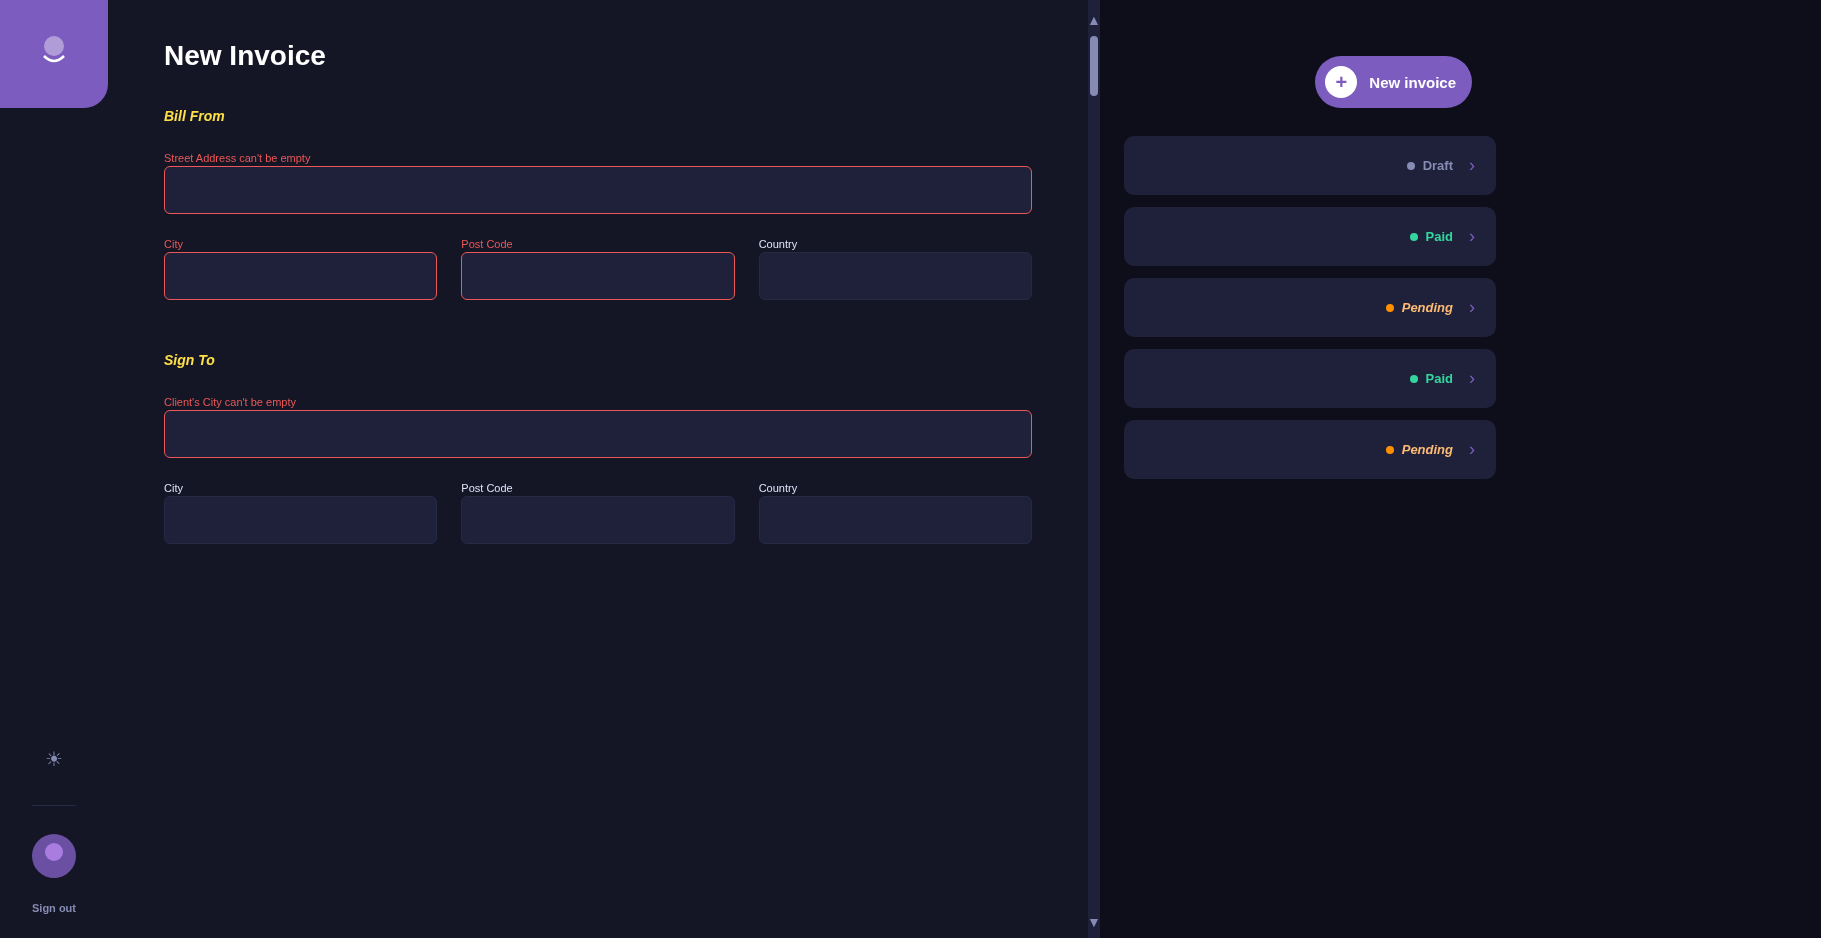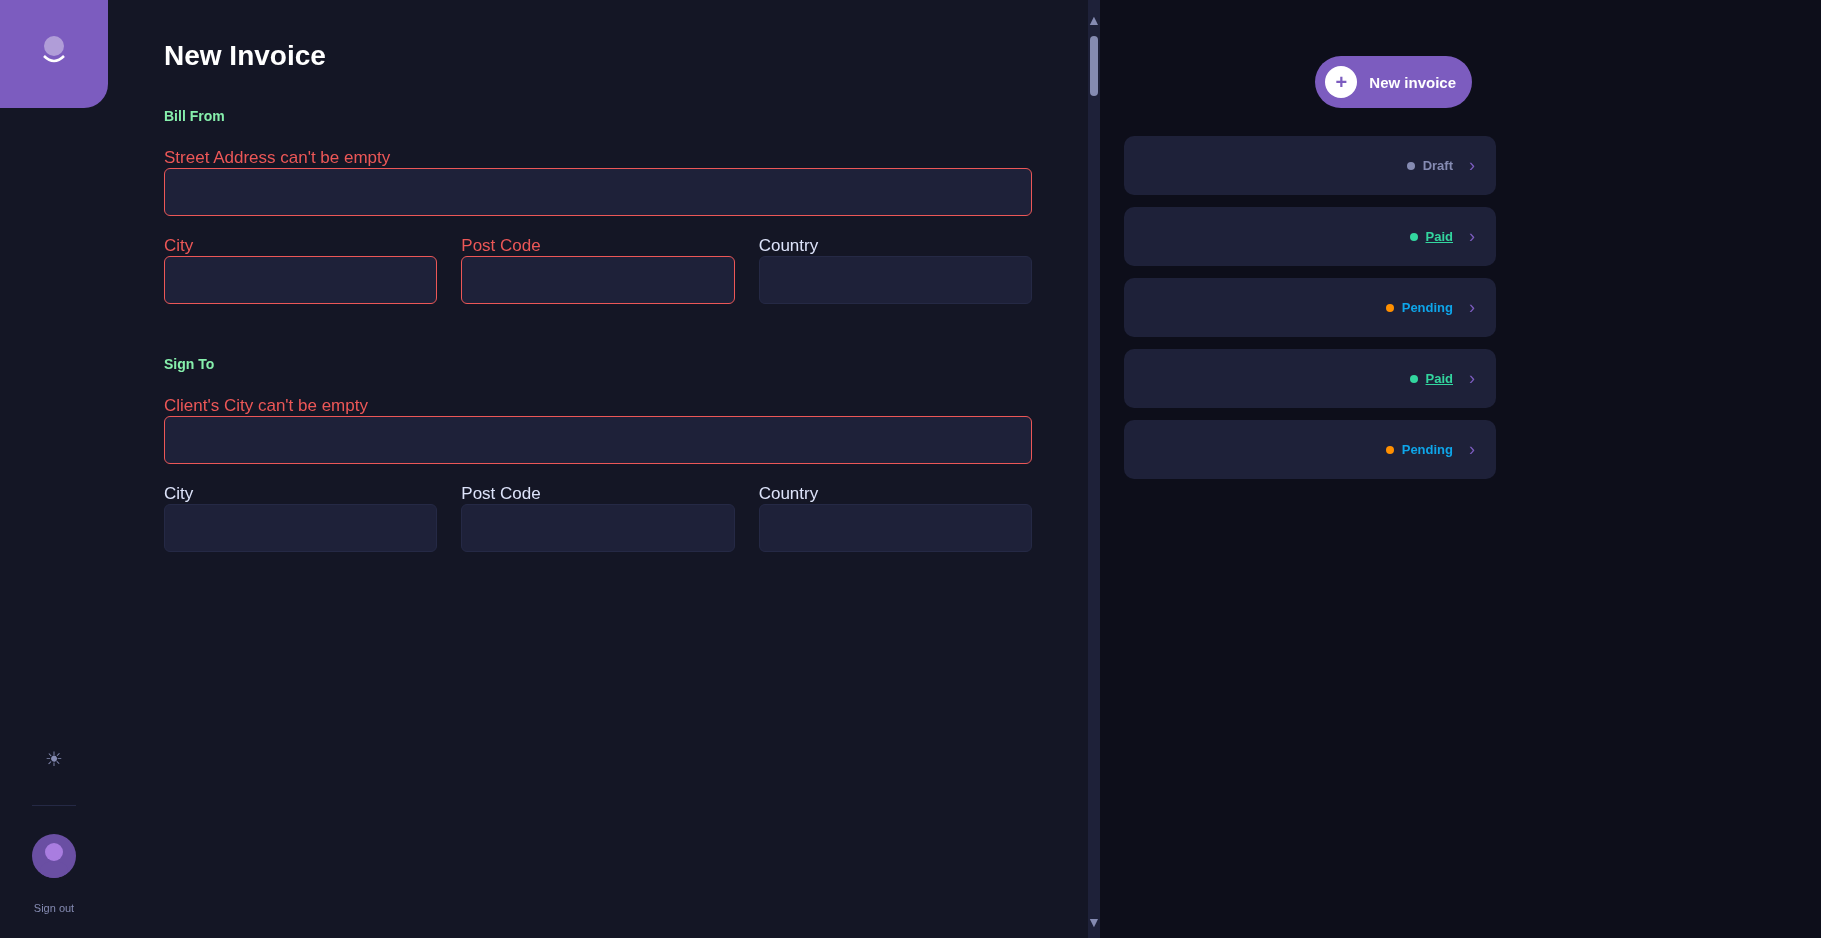--- a/index.html
+++ b/index.html
@@ -65,20 +65,21 @@
       overflow: hidden;
       display: flex;
       align-items: center;
       justify-content: center;
       cursor: pointer;
     }
     .sign-out-label {
       font-size: 11px;
       color: #858bb2;
       text-align: center;
+      font-weight: bold;
     }
 
     
     .main-content {
       flex: 1;
       background: #141625;
       overflow-y: auto;
       padding: 40px 56px;
       min-width: 0;
       max-width: 980px;
@@ -86,29 +87,30 @@
     .page-title {
       font-size: 28px;
       font-weight: 700;
       color: #fff;
       margin-bottom: 36px;
     }
 
     .section-label {
       font-size: 14px;
       font-weight: 700;
-      color: #86efac;
+      color: #fde047;
       margin-bottom: 20px;
+      font-style: italic;
     }
 
     .field-group {
       margin-bottom: 20px;
     }
     .field-label {
-      font-size: 17px;
+      font-size: 11px;
       color: #dde3fa;
     }
     .field-label.error {
       color: #ec5757;
     }
     .field-input {
       width: 100%;
       background: #1e2139;
       border: 1.5px solid #ec5757;
       border-radius: 6px;
@@ -201,22 +203,22 @@
     }
     .status-dot {
       width: 8px;
       height: 8px;
       border-radius: 50%;
     }
     .status-dot.draft { background: #858bb2; }
     .status-dot.paid { background: #33d69f; }
     .status-dot.pending { background: #ff8f00; }
     .status-text.draft { color: #858bb2; }
-    .status-text.paid { color: #33d69f; text-decoration: underline; }
-    .status-text.pending { color: #0ea5e9; }
+    .status-text.paid { color: #33d69f; }
+    .status-text.pending { color: #fdba74; font-style: italic; }
     .chevron-right {
       color: #7c5cbf;
       font-size: 18px;
     }
 
     
     .scroll-arrow {
       display: flex;
       justify-content: center;
       padding: 8px;

